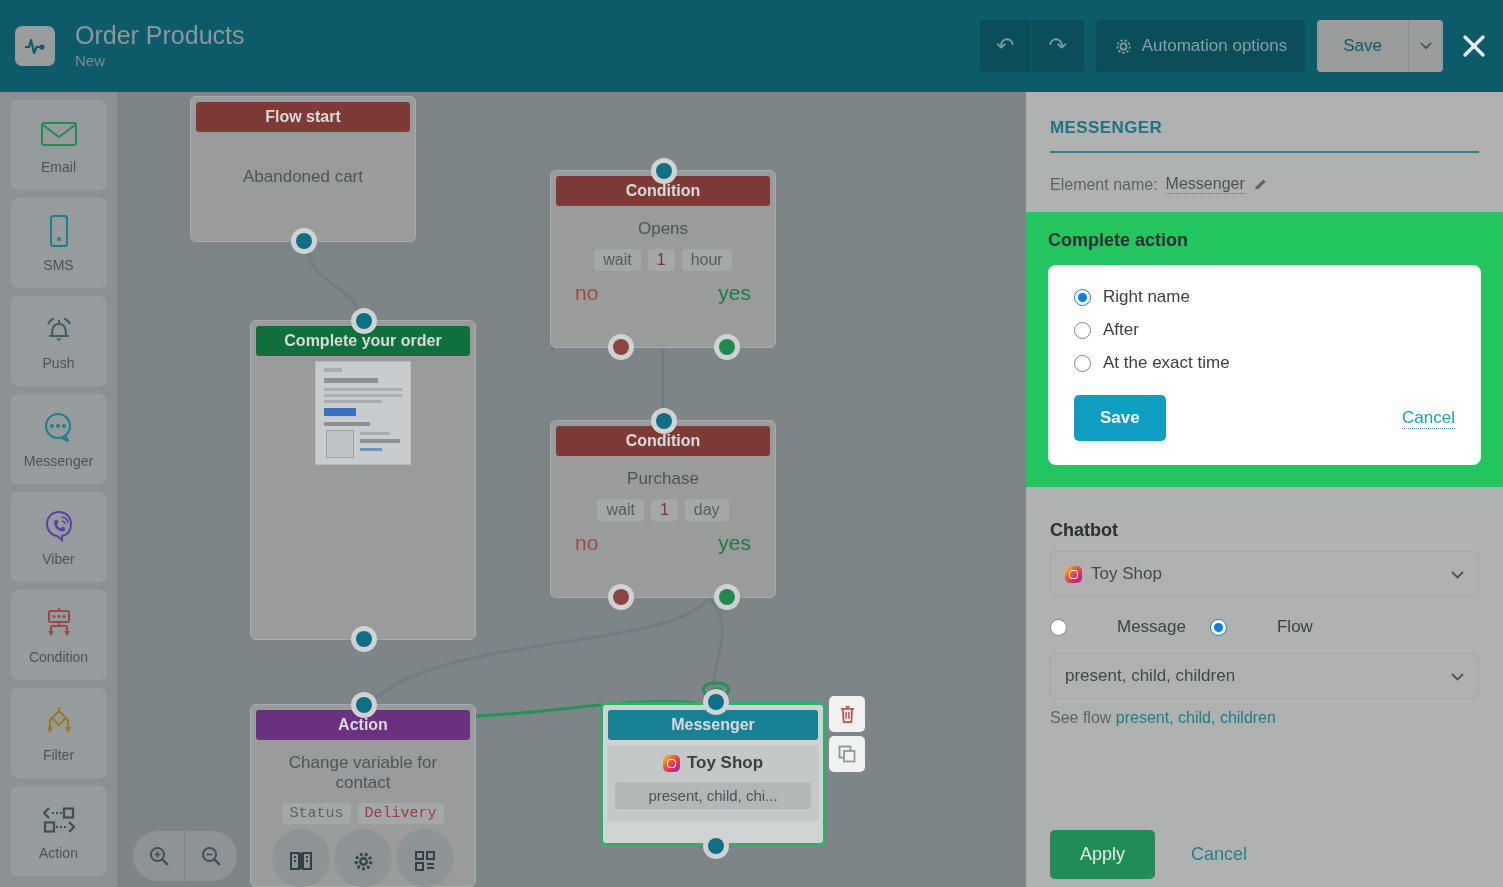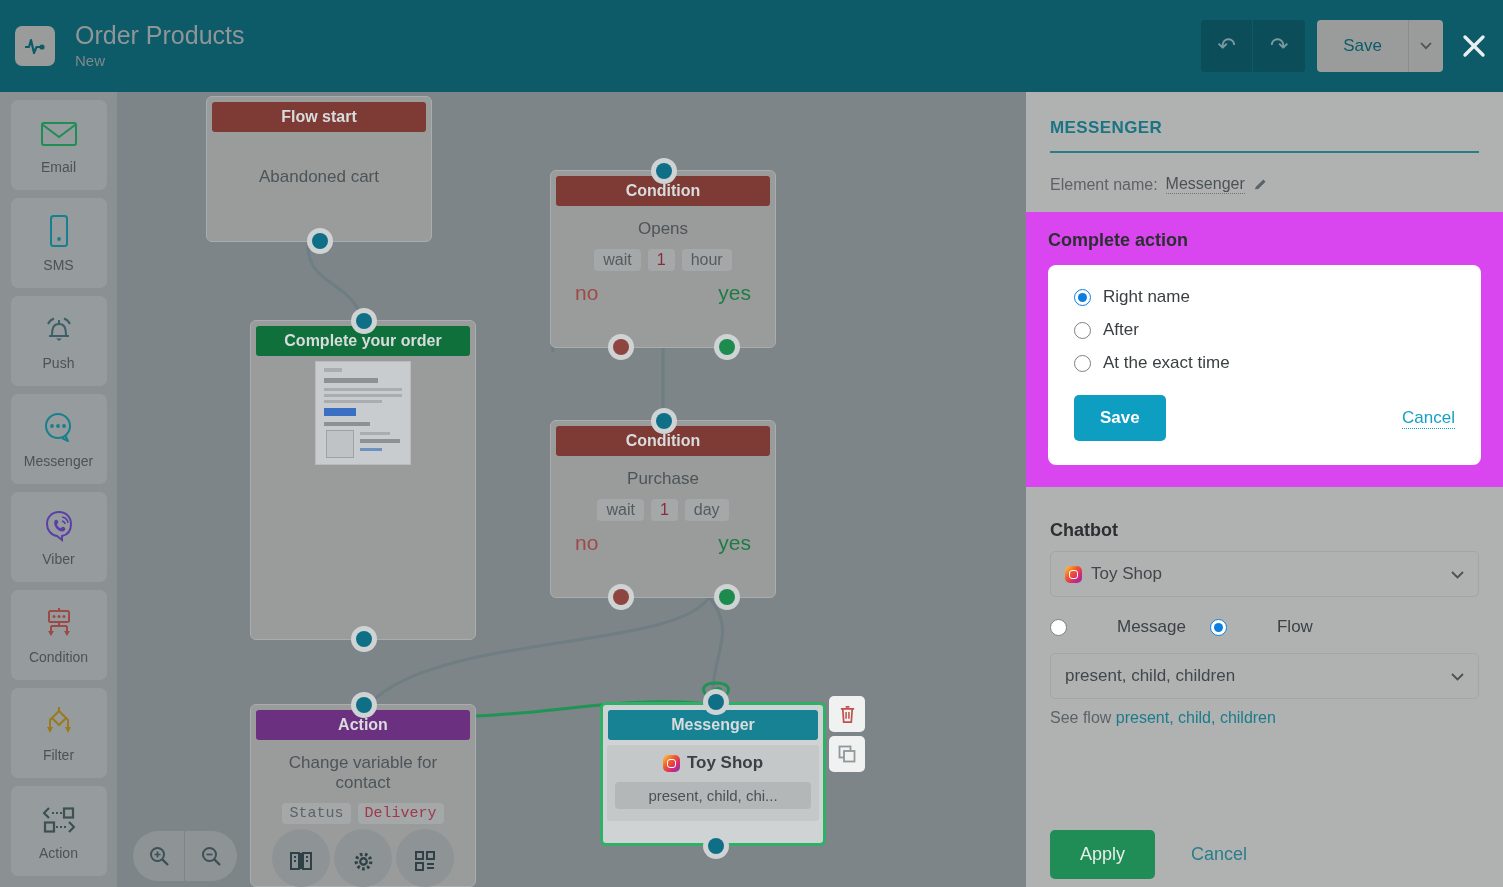--- a/index.html
+++ b/index.html
@@ -114,21 +114,21 @@
   
   .panel {
     position: absolute; top: 92px; left: 1026px; width: 477px; height: 795px;
     background: #b0b2b2; padding: 26px 24px 0 24px; overflow: hidden;
   }
   .panel-title { font-size: 17px; font-weight: bold; color: #1a7482; letter-spacing: .4px; }
   .panel-rule { height: 2px; background: #2b7d88; margin-top: 13px; }
   .elname-row { margin-top: 22px; font-size: 16px; color: #5c6366; display: flex; align-items: center; gap: 8px; }
   .elname-val { color: #4b5255; border-bottom: 1px dotted #6d7477; cursor: pointer; }
 
-  .action-card { margin: 18px -24px 0 -24px; background: #d946ef; padding: 18px 22px 22px 22px; }
+  .action-card { margin: 18px -24px 0 -24px; background: #22c55e; padding: 18px 22px 22px 22px; }
   .card-h { font-size: 18px; font-weight: bold; color: #2b2f31; }
   .radio-box { margin-top: 14px; background: #fff; border-radius: 8px; padding: 22px 26px 24px 26px; }
   .radio-row { display: flex; align-items: center; gap: 12px; margin-bottom: 13px; cursor: pointer; }
   .rdo { width: 17px; height: 17px; border-radius: 50%; border: 1.5px solid #7b8184; background: #fff; flex: 0 0 auto; position: relative; }
   .rdo.on { border: 1.5px solid #0b7fe0; }
   .rdo.on::after { content: ""; position: absolute; inset: 3px; border-radius: 50%; background: #0b7fe0; }
   .radio-label { font-size: 17px; color: #3a3f41; }
   .card-actions { display: flex; align-items: center; margin-top: 22px; }
   .save-cyan { background: #0e9ec2; border: none; color: #fff; font-size: 17px; font-weight: bold; padding: 13px 26px; border-radius: 5px; cursor: pointer; }
   .cancel-cyan { margin-left: auto; color: #17a0c4; font-size: 17px; border-bottom: 1px dotted #17a0c4; cursor: pointer; }
@@ -170,20 +170,27 @@
       <div class="app-title">Order Products</div>
       <div class="app-subtitle">New</div>
     </div>
 
     <div class="header-right">
       <button class="hbtn undo">
         <span class="arrow-ico">↶</span>
       </button>
       <button class="hbtn redo">
         <span class="arrow-ico">↷</span>
+      </button>
+      <button class="hbtn auto">
+        <svg width="19" height="19" viewBox="0 0 20 20">
+          <circle cx="10" cy="10" r="3.2" fill="none" stroke="#8b9ea3" stroke-width="1.8"></circle>
+          <circle cx="10" cy="10" r="6.6" fill="none" stroke="#8b9ea3" stroke-width="1.8" stroke-dasharray="2.4 2.1"></circle>
+        </svg>
+        <span>Automation options</span>
       </button>
       <div class="save-group">
         <button class="save-btn">Save</button>
         <button class="save-caret">
           <svg width="12" height="8" viewBox="0 0 12 8">
             <path d="M1 1 L6 6.2 L11 1" fill="none" stroke="#4e5355" stroke-width="1.8"></path>
           </svg>
         </button>
       </div>
       <button class="close-x">
@@ -309,21 +316,21 @@
         <path d="M592 505 C560 560, 300 540, 246 620"></path>
         <path d="M592 505 C620 540, 596 560, 596 600"></path>
       </g>
       <g fill="none" stroke="#1f9455" stroke-width="3">
         <path d="M246 618 C380 640, 480 600, 590 612"></path>
         <path d="M596 611 C620 585, 580 600, 596 611"></path>
       </g>
       <path d="M596 608 C560 585, 640 585, 600 610" fill="none" stroke="#1f9455" stroke-width="3"></path>
     </svg>
 
-    <div class="node" style="left:89px; top:4px; width:226px; height:146px;">
+    <div class="node" style="left:73px; top:4px; width:226px; height:146px;">
       <div class="node-hd hd-red">Flow start</div>
       <div class="node-body">
         <div class="node-sub" style="margin-top:22px;">Abandoned cart</div>
       </div>
       <div class="port" style="left:100px; bottom:-13px;">
           <i class="p-teal"></i>
         </div>
     </div>
 
     <div class="node" style="left:133px; top:228px; width:226px; height:320px;">

